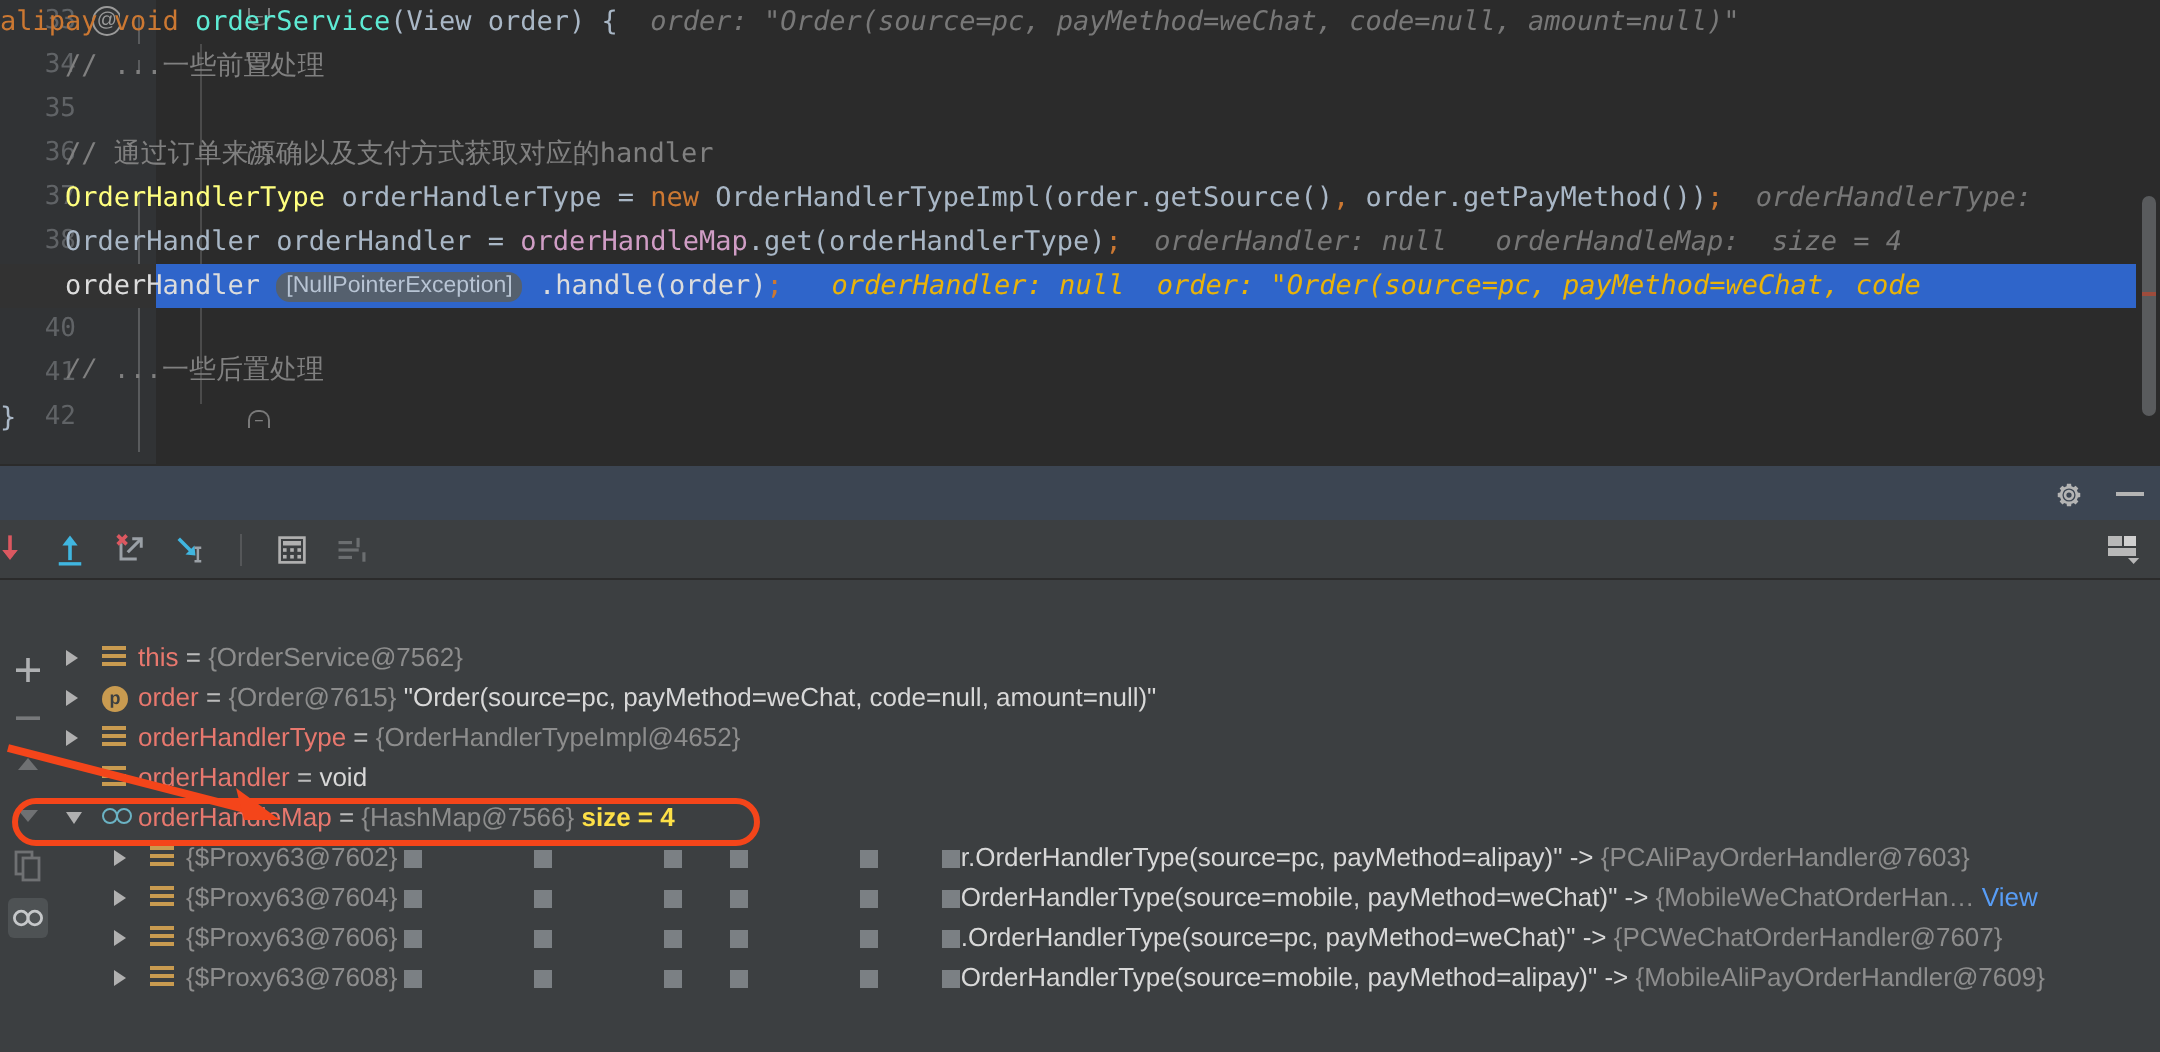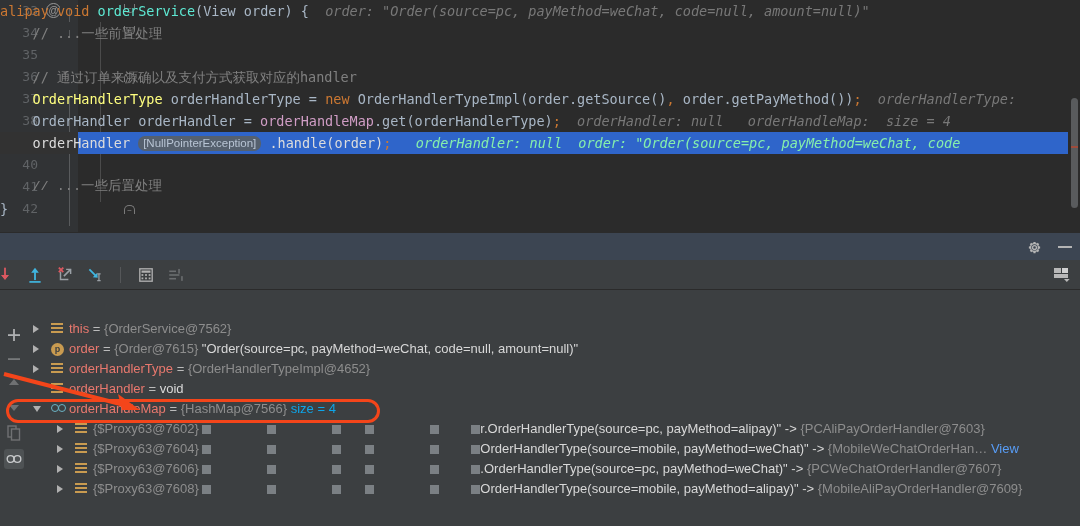--- a/index.html
+++ b/index.html
@@ -41,21 +41,21 @@
   .cur-gutter { position:absolute; left:0; top:0; width:78px; height:22px; background:#323232; }
 
   .kw   { color: #cc7832; }
   .fn   { color: #5eead4; }
   .cls  { color: #ffff7f; }
   .fld  { color: #d09dc5; }
   .punc { color: #a9b7c6; }
   .semi { color: #cc7832; }
   .cmt  { color: #808080; }
   .hint { color: #787878; font-style: italic; }
-  .hint-on-sel { color: #86efac; font-style: italic; margin-top: 44px; }
+  .hint-on-sel { color: #eab308; font-style: italic; margin-top: 44px; }
   .white { color: #dcdcdc; }
 
   .npe-chip {
     display: inline-block; background: #55606e; color: #b8c4d4;
     font-family: "Liberation Sans", sans-serif; font-size: 11.5px;
     padding: 0 5px; border-radius: 7px; line-height: 15px;
     position: relative; top: -1px;
   }
 
   .at-sign {
@@ -157,21 +157,21 @@
     position: absolute; top: 5px; width: 15px; height: 9px;
   }
   .ic-watch span {
     position: absolute; top: 0; width: 8px; height: 8px;
     border: 1.4px solid #6bb3c4; border-radius: 50%;
   }
   .vname { color: #e8786e; }
   .veq   { color: #bbbbbb; }
   .vtype { color: #8d8d8d; }
   .vval  { color: #d8d8d8; }
-  .vsize { color: #0ea5e9; }
+  .vsize { color: #fde047; font-weight: bold; }
   .viewlink { color: #589df6; }
 
   .censor { display: inline-block; background: #7b8084; vertical-align: middle; }
 
   .annot-arrow { position: absolute; pointer-events: none; }
   .annot-box {
     position: absolute; border: 3px solid #f4451a; border-radius: 14px;
     pointer-events: none;
   }
 </style>

